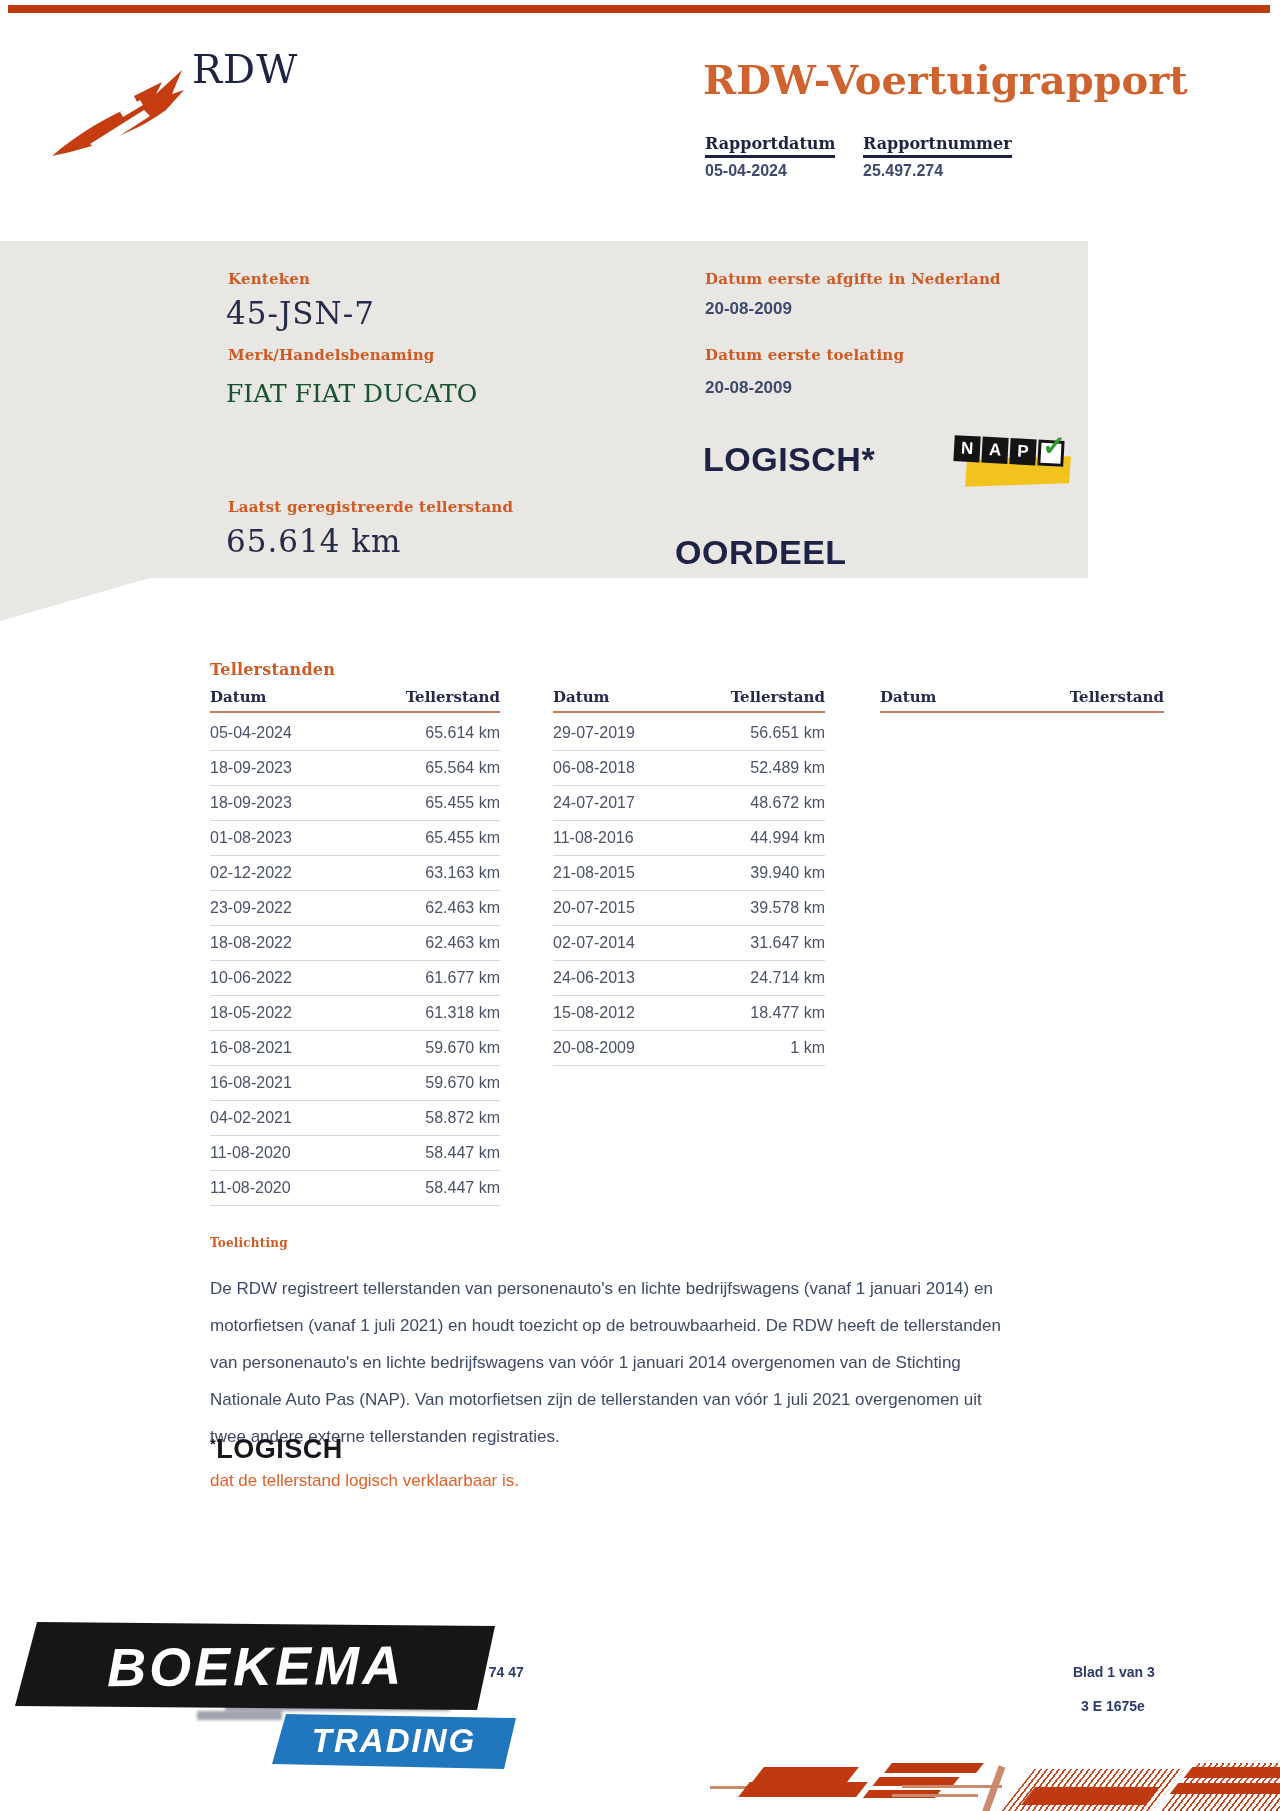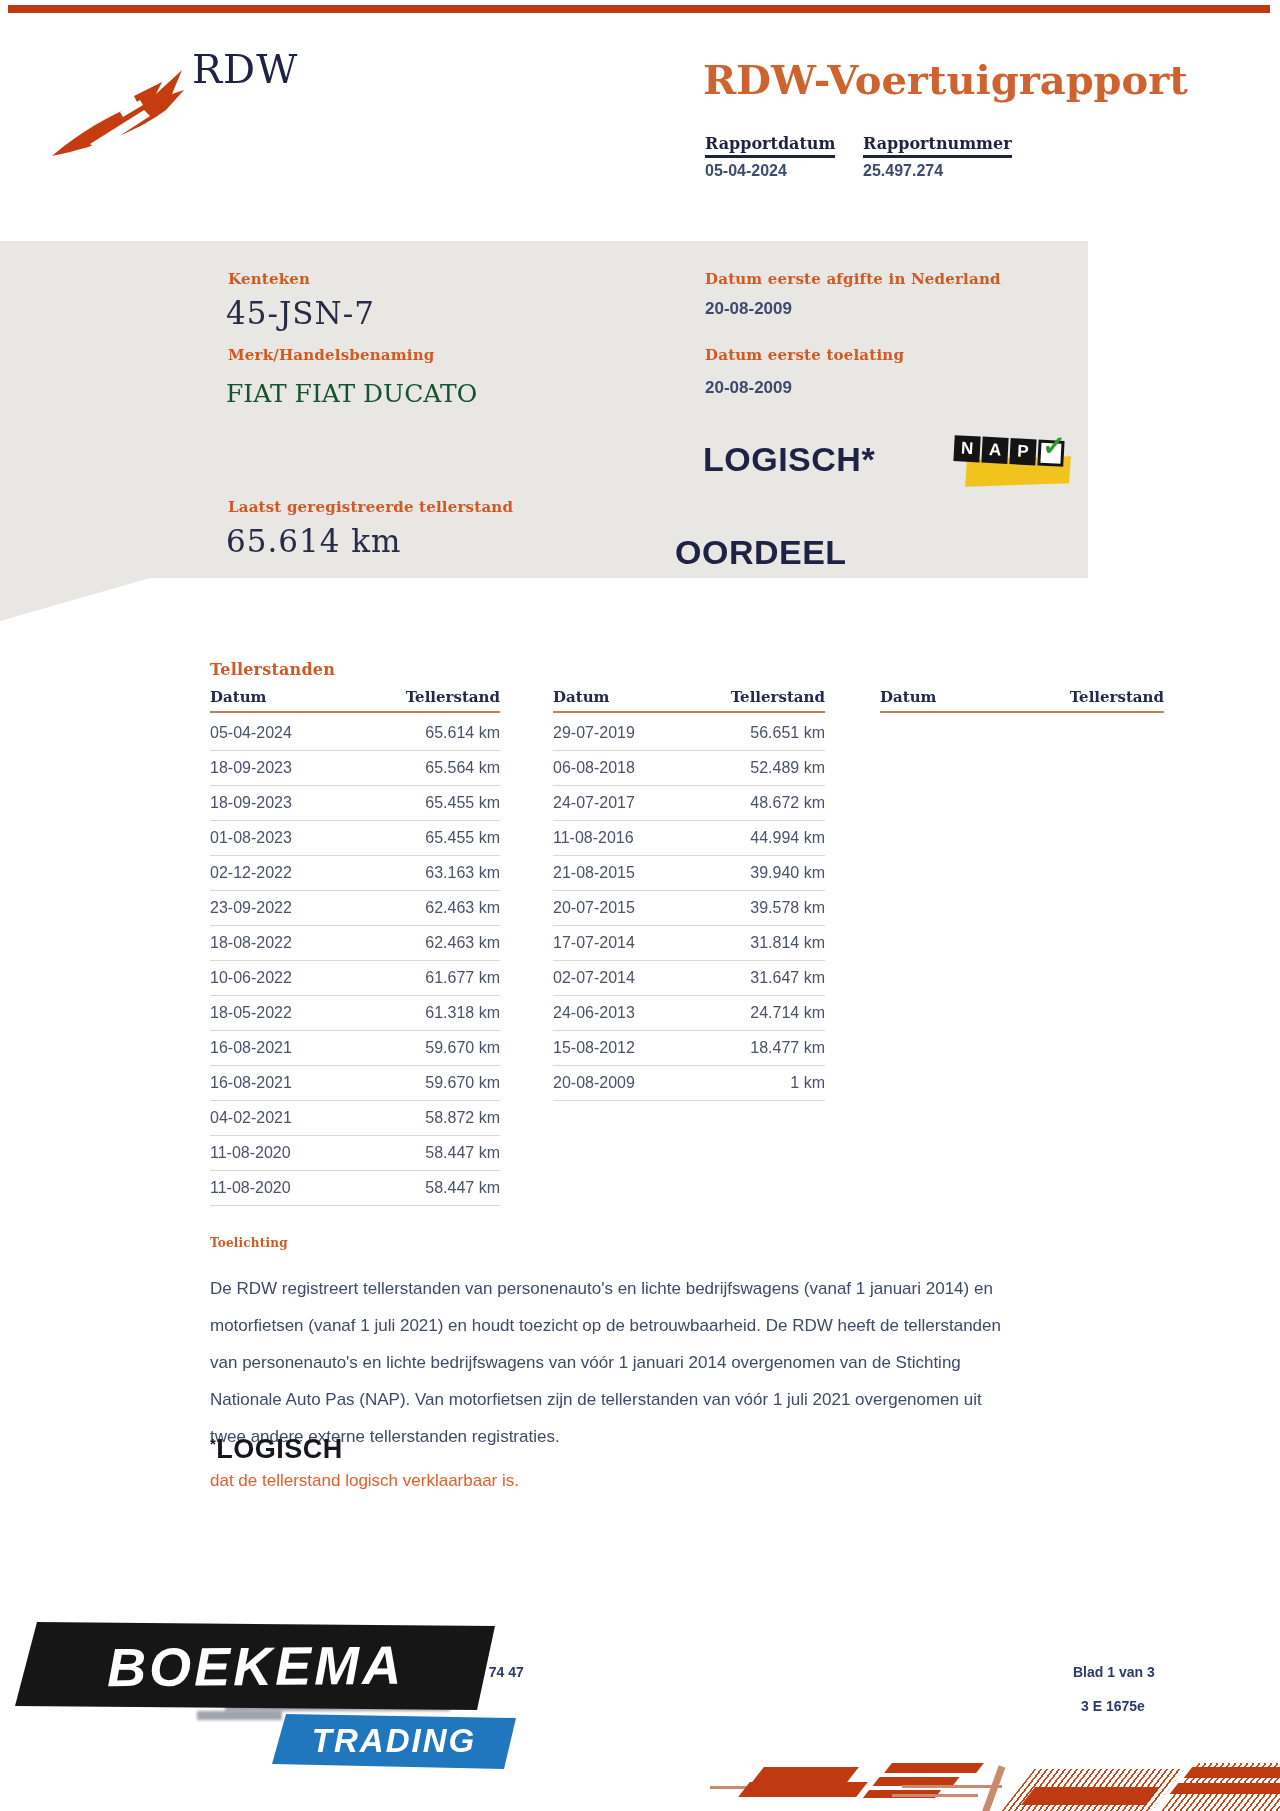--- a/index.html
+++ b/index.html
@@ -221,24 +221,20 @@
           <span>11-08-2016</span>
           <span>44.994 km</span>
         </div>
         <div class="trow">
           <span>21-08-2015</span>
           <span>39.940 km</span>
         </div>
         <div class="trow">
           <span>20-07-2015</span>
           <span>39.578 km</span>
-        </div>
-        <div class="trow">
-          <span>17-07-2014</span>
-          <span>31.814 km</span>
         </div>
         <div class="trow">
           <span>02-07-2014</span>
           <span>31.647 km</span>
         </div>
         <div class="trow">
           <span>24-06-2013</span>
           <span>24.714 km</span>
         </div>
         <div class="trow">

